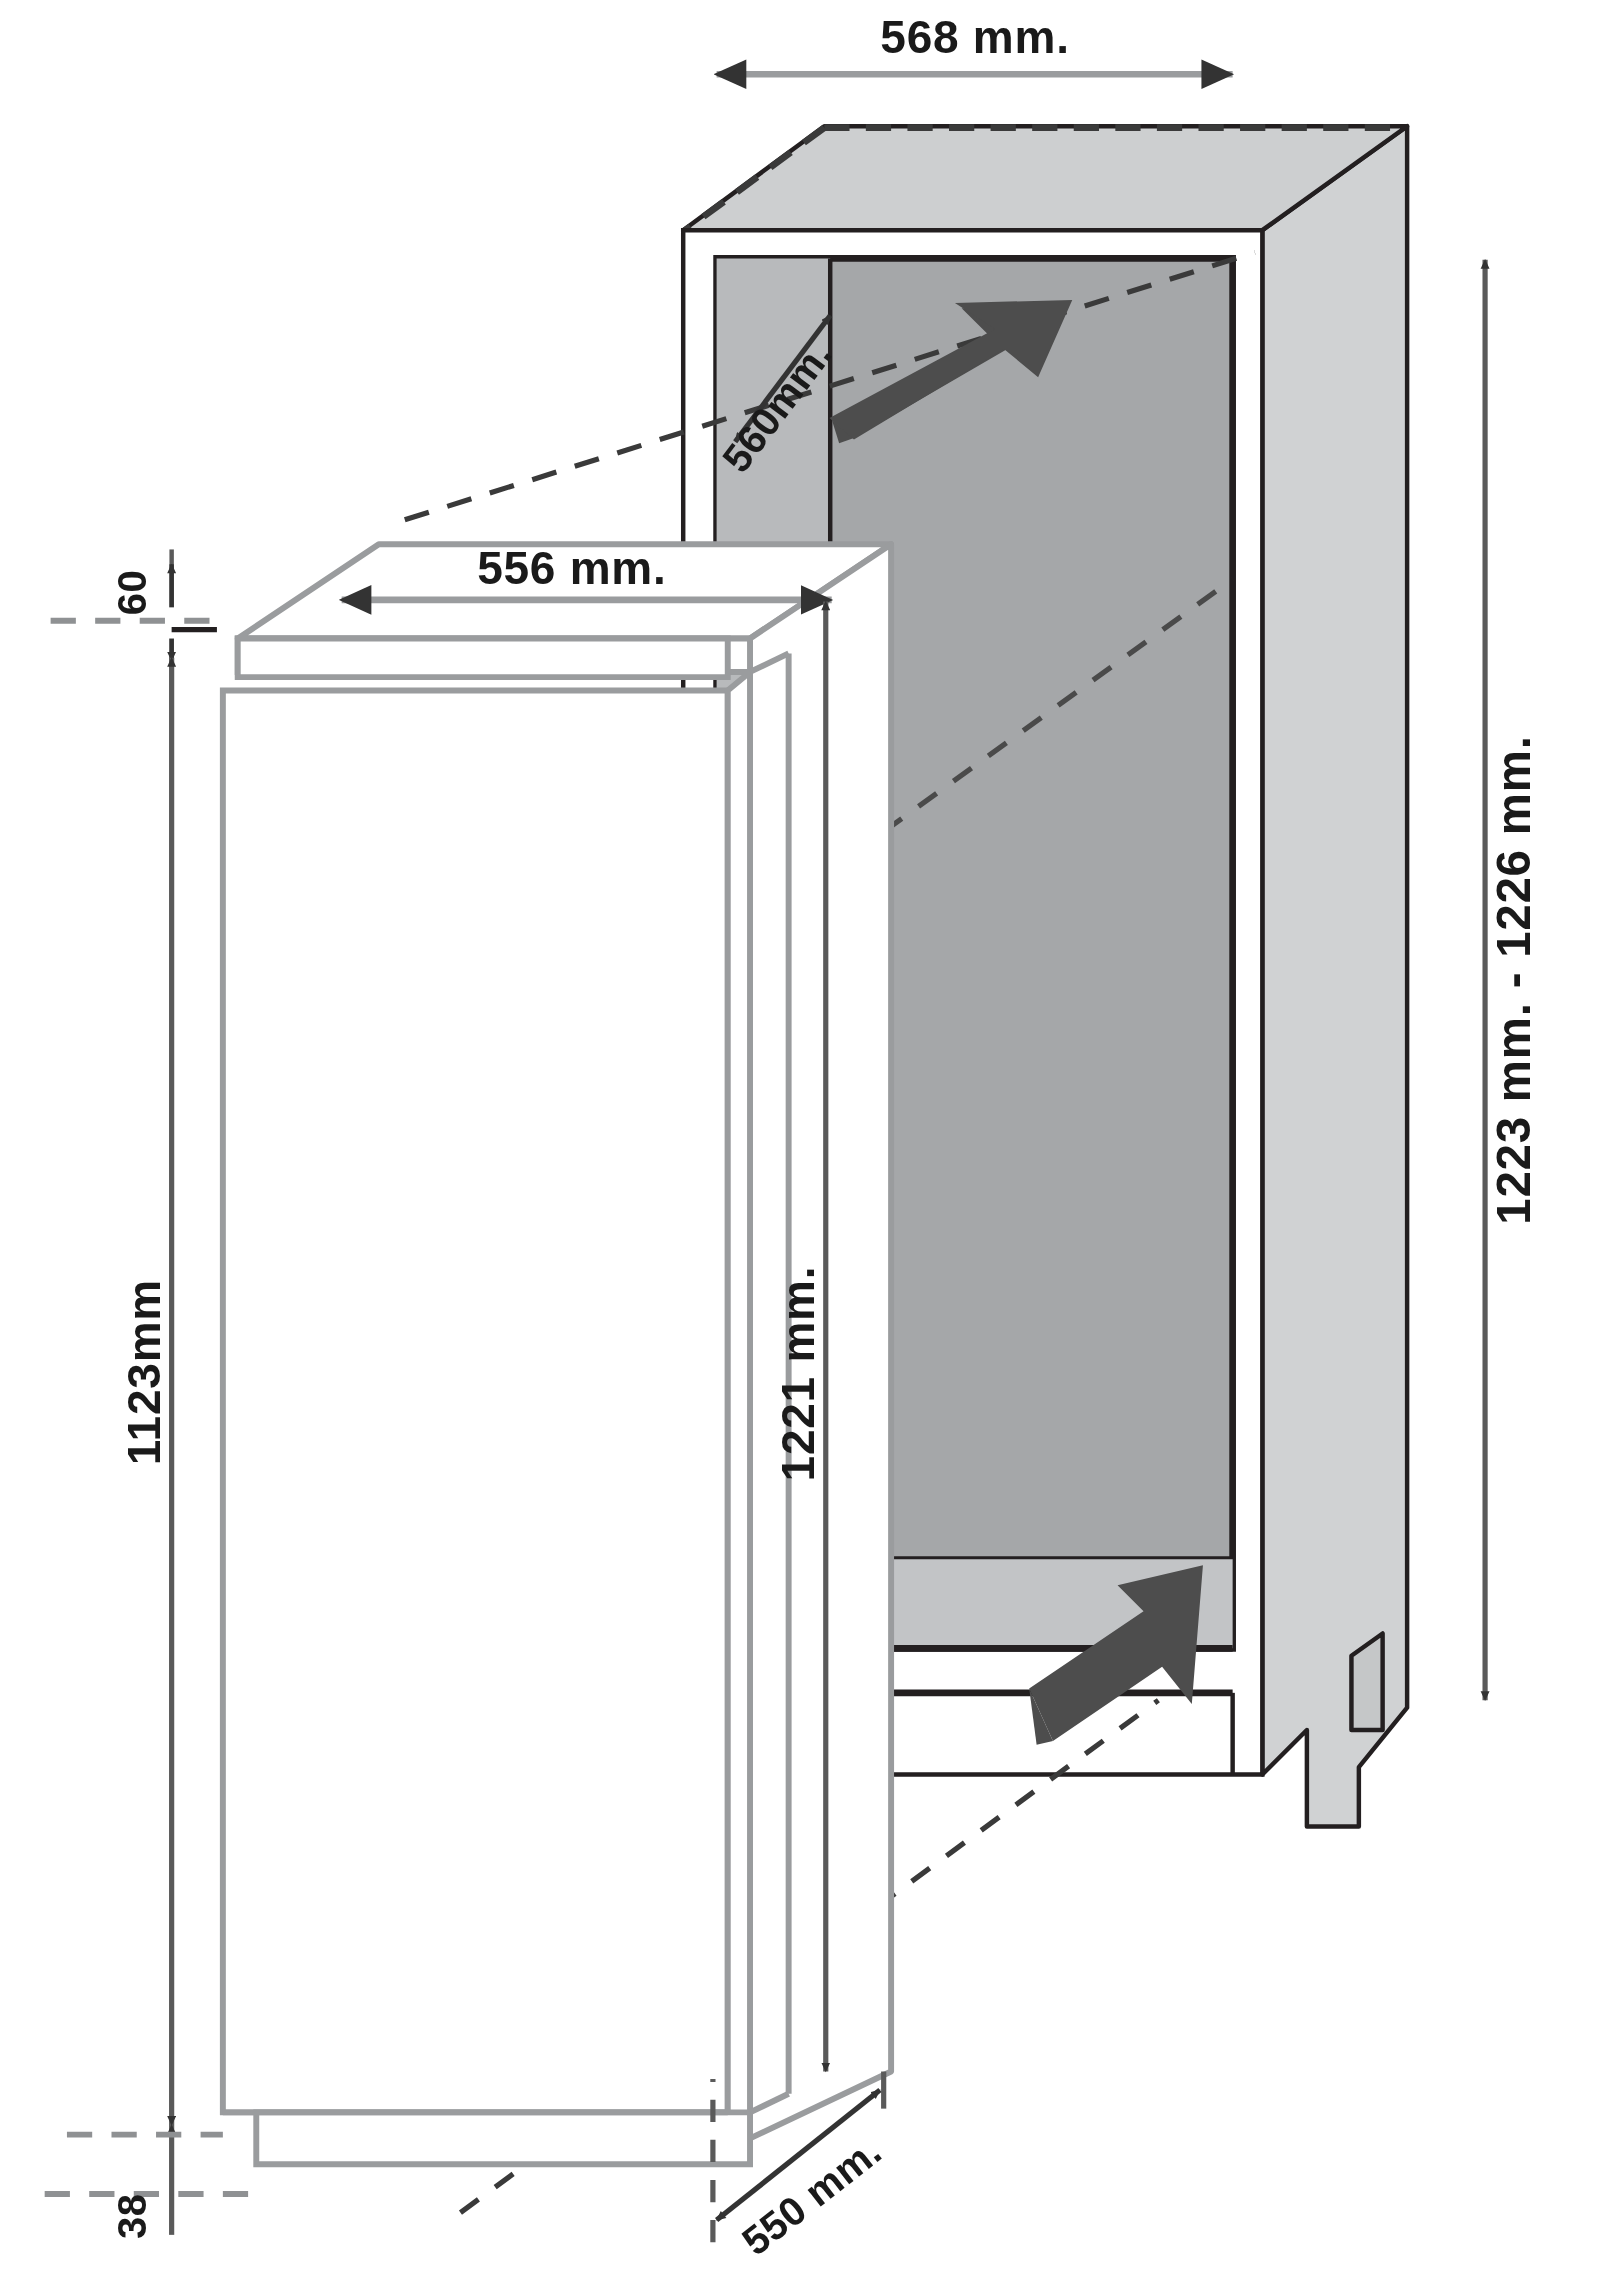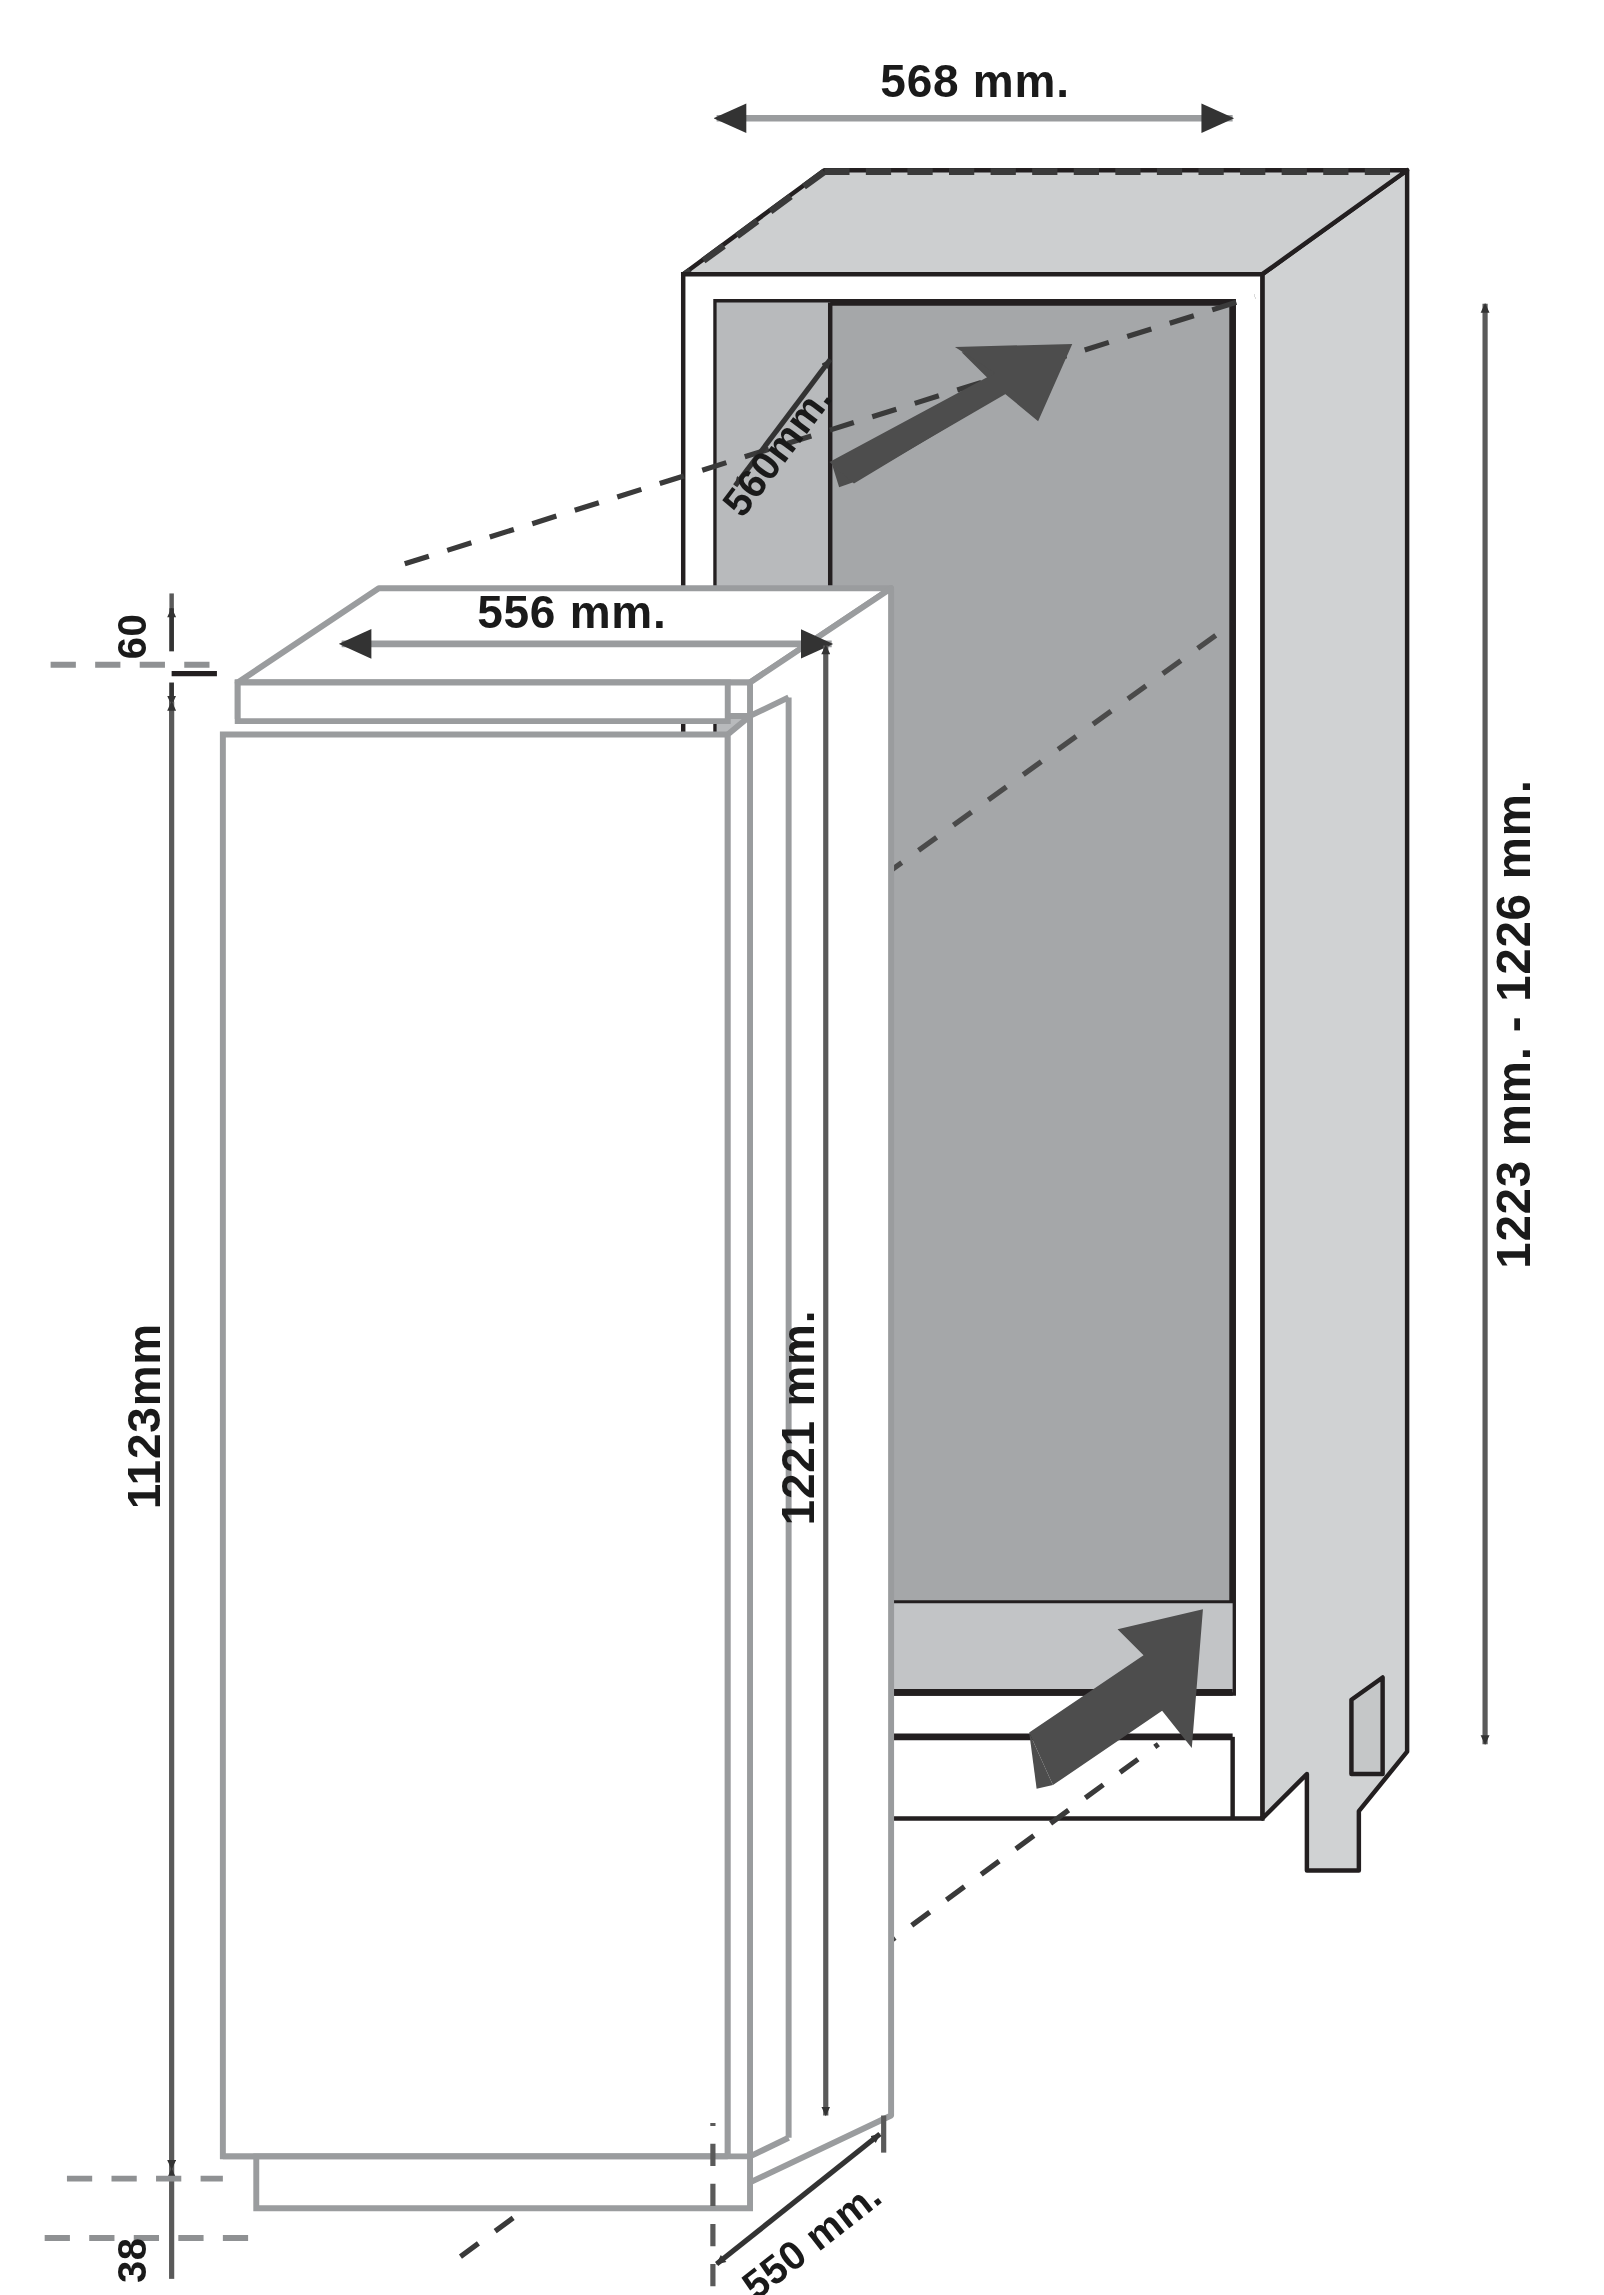--- a/index.html
+++ b/index.html
@@ -11,21 +11,20 @@
     width: 1604px;
     height: 2295px;
     font-family: "Liberation Sans", sans-serif;
     overflow: hidden;
   }
   #diagram-root {
     position: relative;
     width: 1604px;
     height: 2247px;
     background: #ffffff;
-    margin-top: 44px;
   }
   svg.drawing {
     display: block;
     width: 1604px;
     height: 2295px;
   }
   .dim-text {
     font-family: "Liberation Sans", sans-serif;
     font-weight: 700;
     fill: #1a1a1a;

